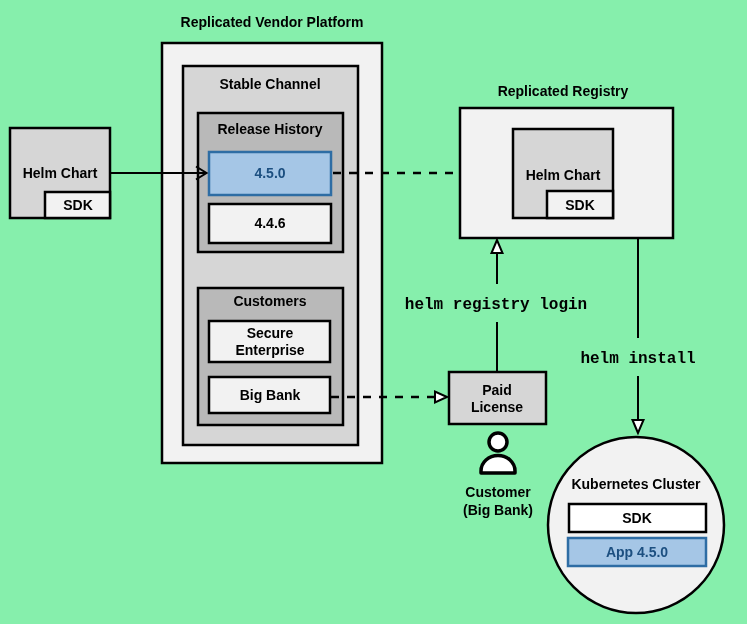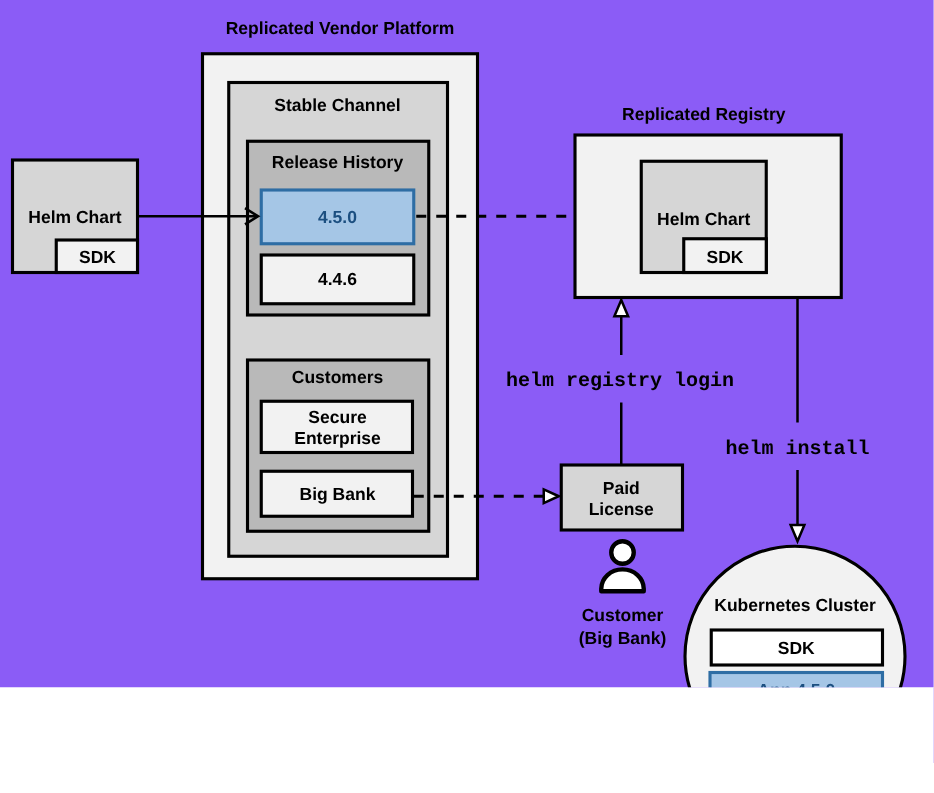--- a/index.html
+++ b/index.html
@@ -1,16 +1,16 @@
 <!DOCTYPE html>
 <html><head>
 <meta charset="utf-8">
 <style>
   html,body{margin:0;padding:0;background:#ffffff;}
-  .stage{position:relative;width:747px;height:550px;background:#8b5cf6;overflow:hidden;}
+  .stage{position:relative;width:747px;height:624px;background:#86efac;overflow:hidden;}
   svg{display:block;}
   
   .box{stroke:#000000;stroke-width:2.5;}
   .f-outer{fill:#f2f2f2;}
   .f-mid{fill:#d6d6d6;}
   .f-dark{fill:#b9b9b9;}
   .f-light{fill:#f2f2f2;}
   .f-white{fill:#ffffff;}
   .accent{fill:#a5c6e6;stroke:#2e6da4;stroke-width:2.5;}
   

